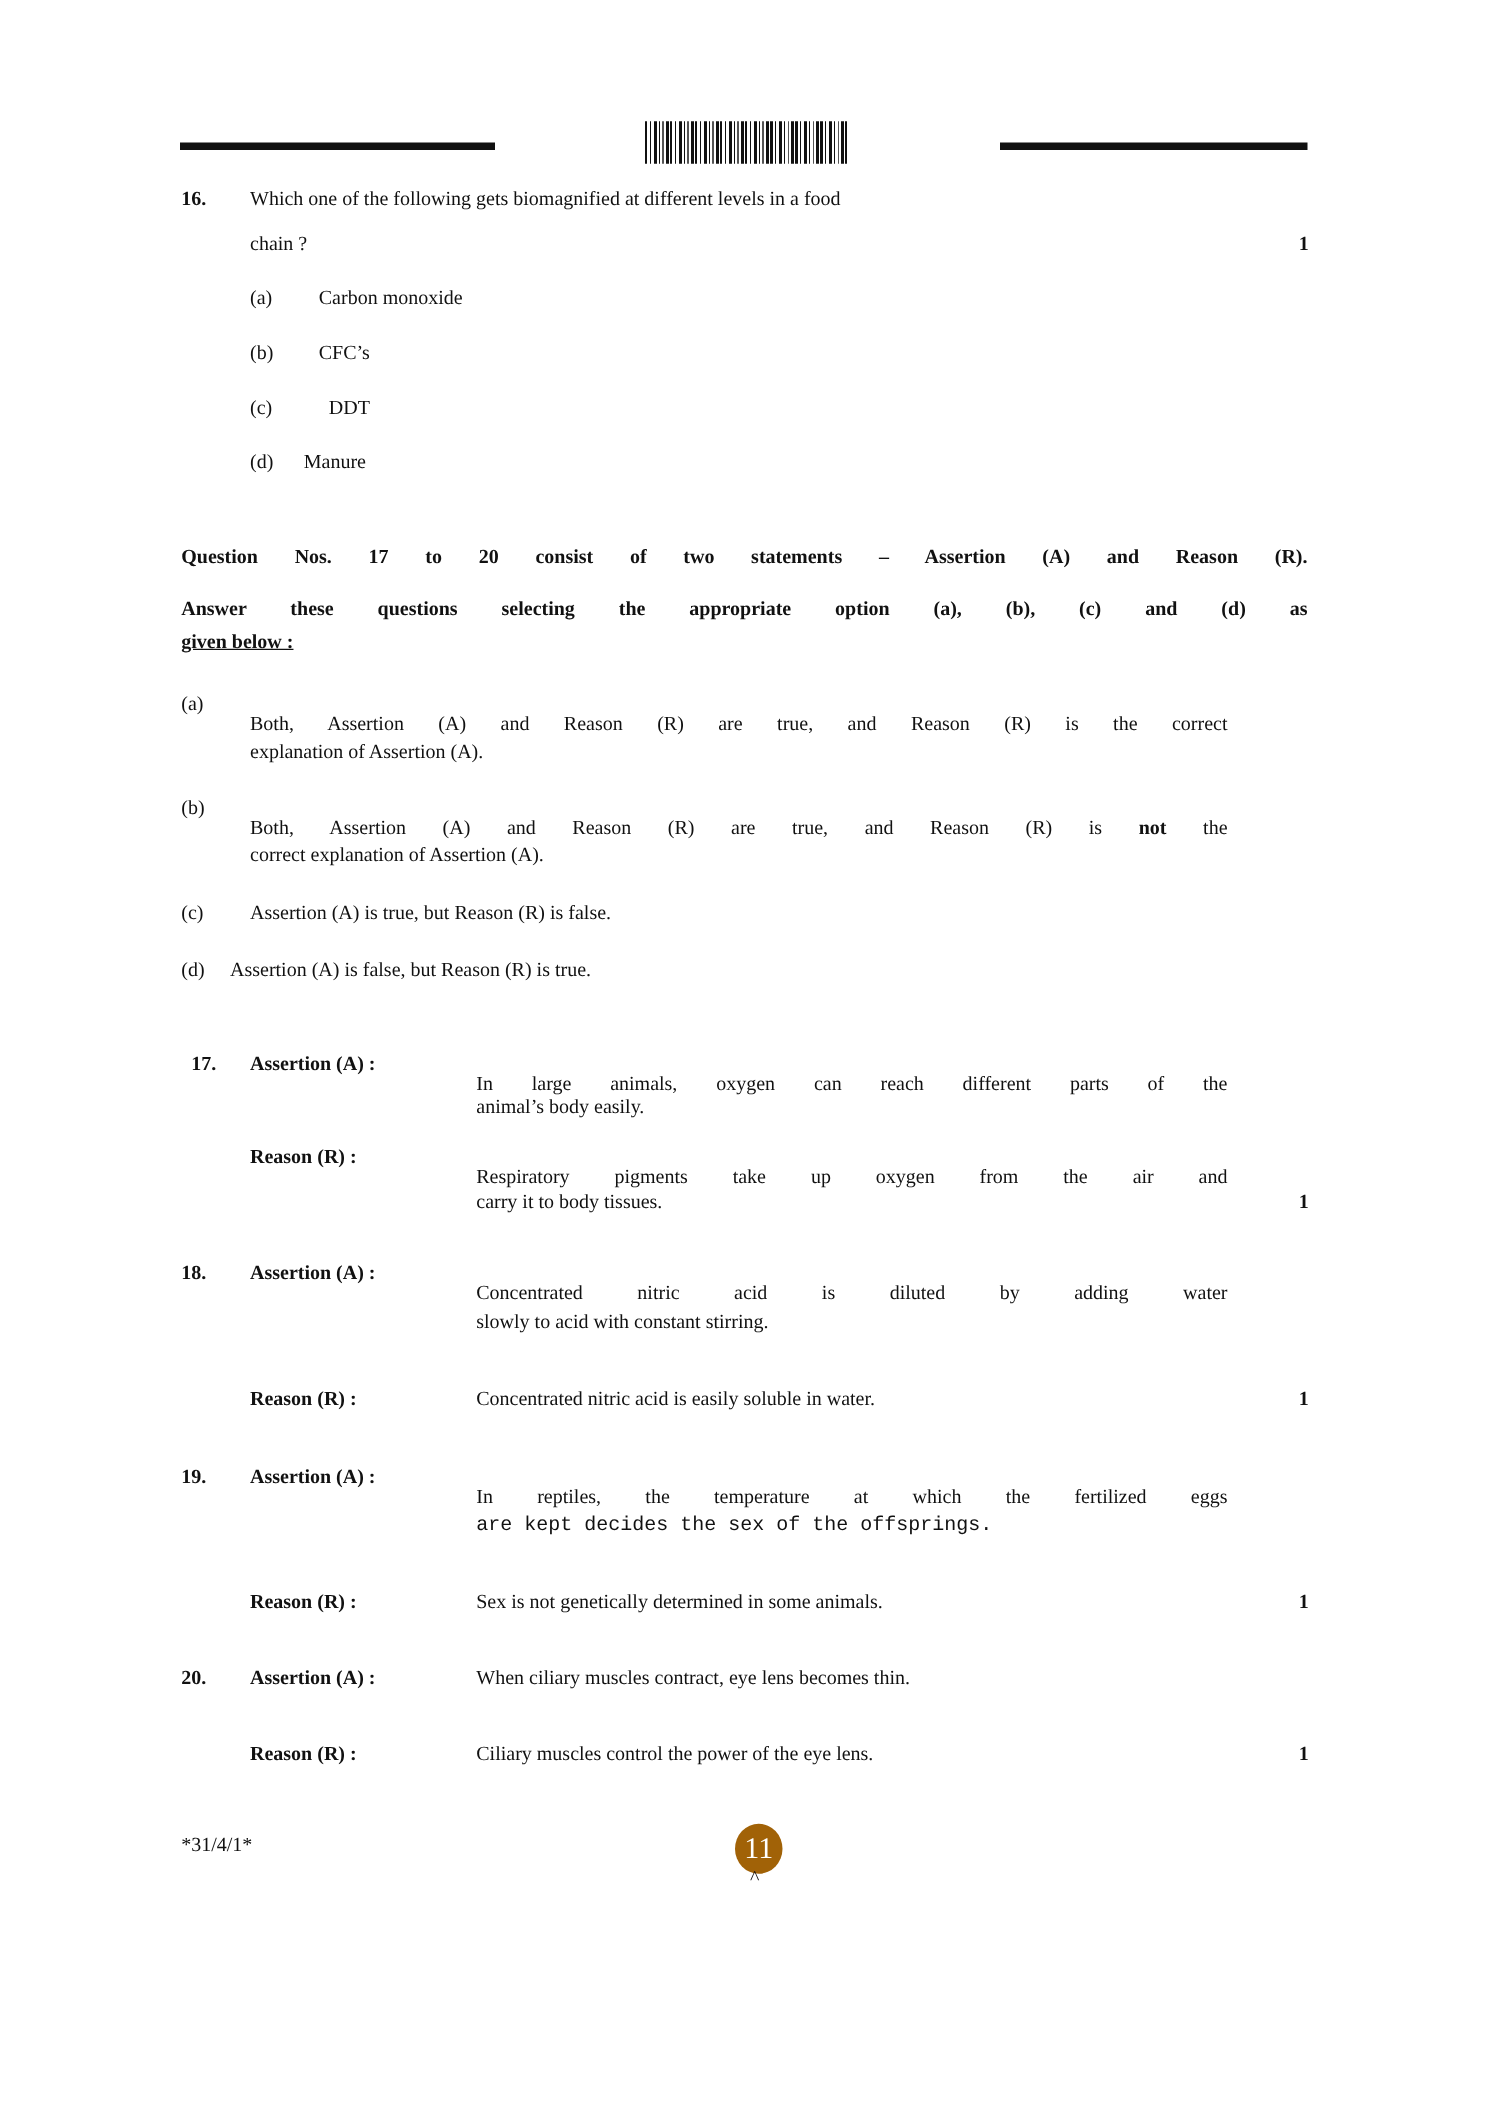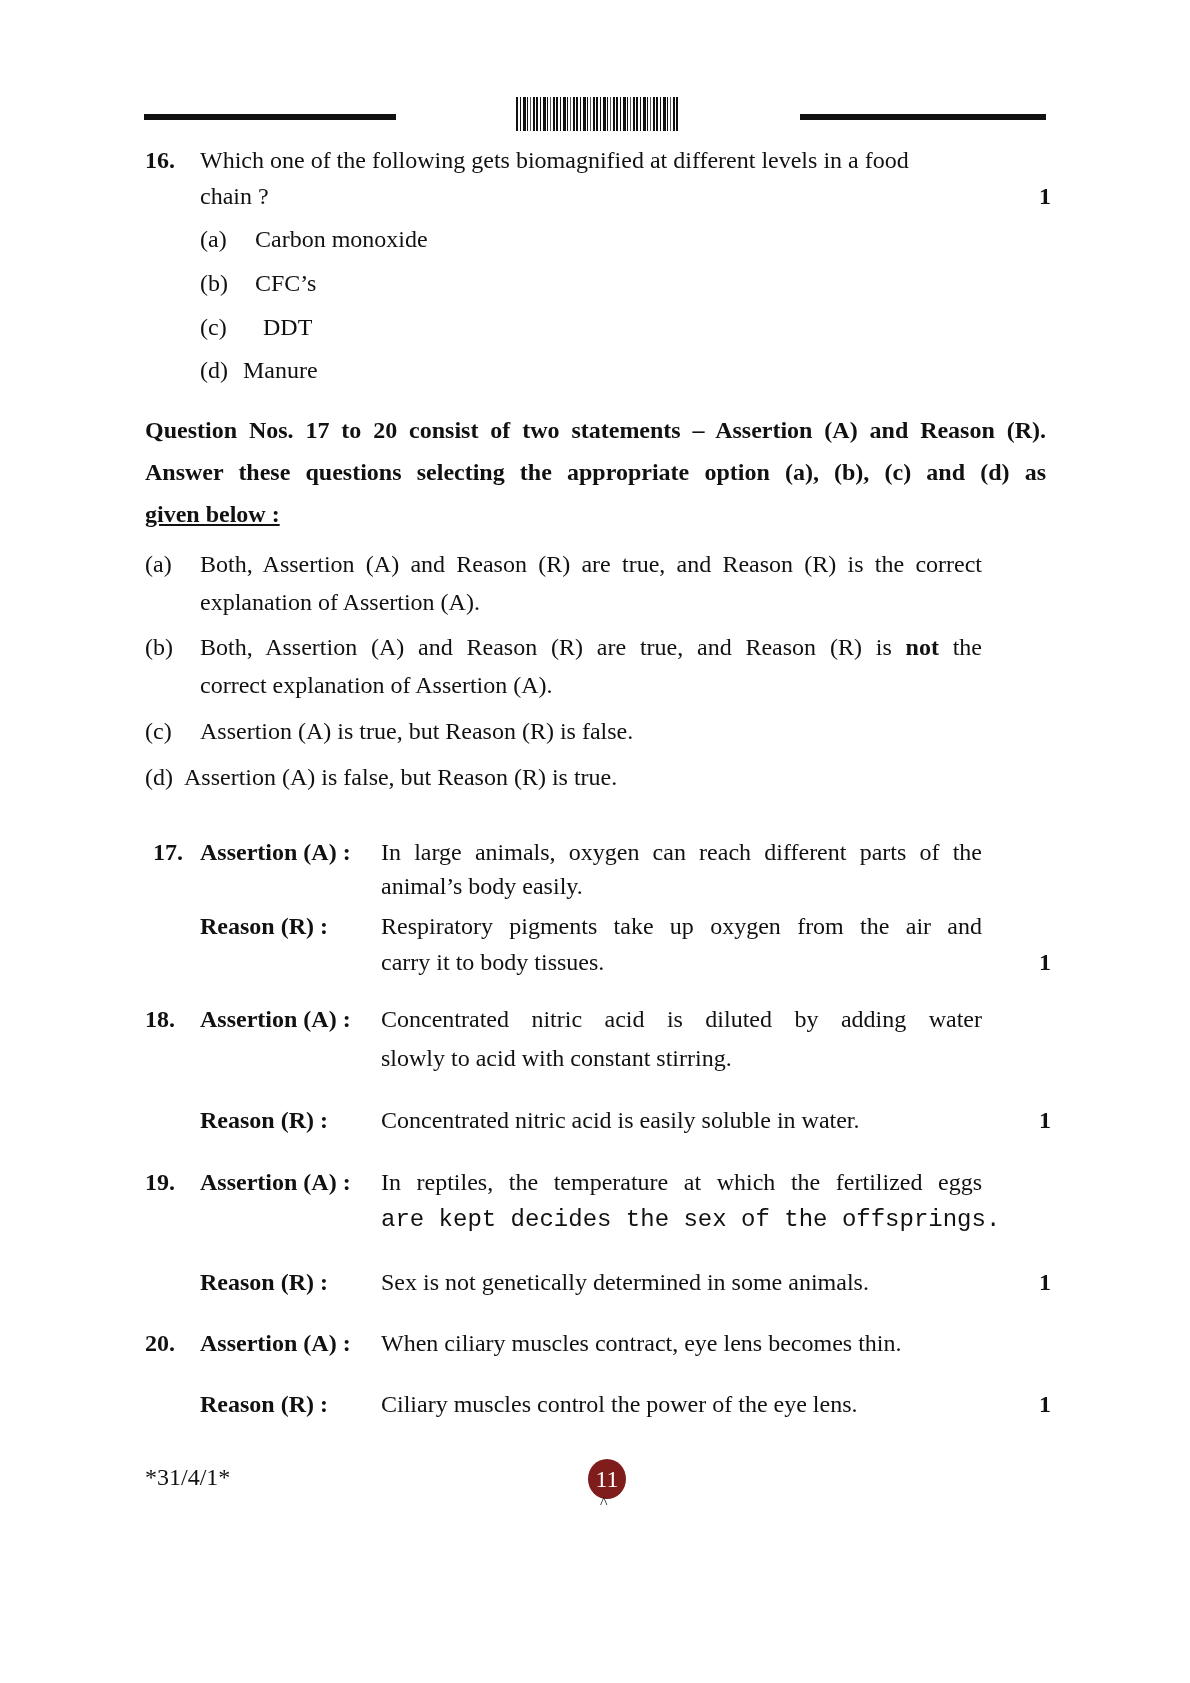--- a/index.html
+++ b/index.html
@@ -1,28 +1,28 @@
 <!DOCTYPE html>
 <html><head>
 <meta charset="utf-8">
 <style>
   html, body { margin: 0; padding: 0; background: #ffffff; }
   body { width: 1190px; height: 1683px; position: relative; overflow: hidden;
          font-family: "Liberation Serif", "DejaVu Serif", serif; color: #111; }
   .abs { position: absolute; white-space: nowrap; }
   .rule { position: absolute; height: 6px; background: #111; }
-  .txt { font-size: 24px; line-height: 28px; }
+  .txt { font-size: 16px; line-height: 28px; }
   .b { font-weight: bold; }
-  .just { white-space: normal; text-align: justify; text-align-last: justify; }
+  .just { white-space: normal; text-align: justify; text-align-last: justify; margin-top: 16px; }
   .barcode { position: absolute; left: 516px; top: 97px; width: 164px; height: 34px;
     background: repeating-linear-gradient(90deg,
       #111 0 2px, #fff 2px 4px, #111 4px 5px, #fff 5px 7px, #111 7px 10px, #fff 10px 11px,
       #111 11px 12px, #fff 12px 14px, #555 14px 15px, #fff 15px 17px, #111 17px 19px, #fff 19px 20px); }
   .pagenum { position: absolute; left: 588px; top: 1459px; width: 38px; height: 40px; border-radius: 50%;
-             background: #7f1d1d; color: #fff; font-size: 24px; line-height: 40px; text-align: center; }
+             background: #a16207; color: #fff; font-size: 24px; line-height: 40px; text-align: center; }
   .caret { position: absolute; left: 600px; top: 1494px; font-size: 16px; }
 </style>
 </head>
 <body>
 
 <div class="rule" style="left:144px; top:114px; width:252px;"></div>
 <div class="barcode"></div>
 <div class="rule" style="left:800px; top:114px; width:246px;"></div>
 
 <div class="abs txt b" style="left:145px; top:146px;">16.</div>

